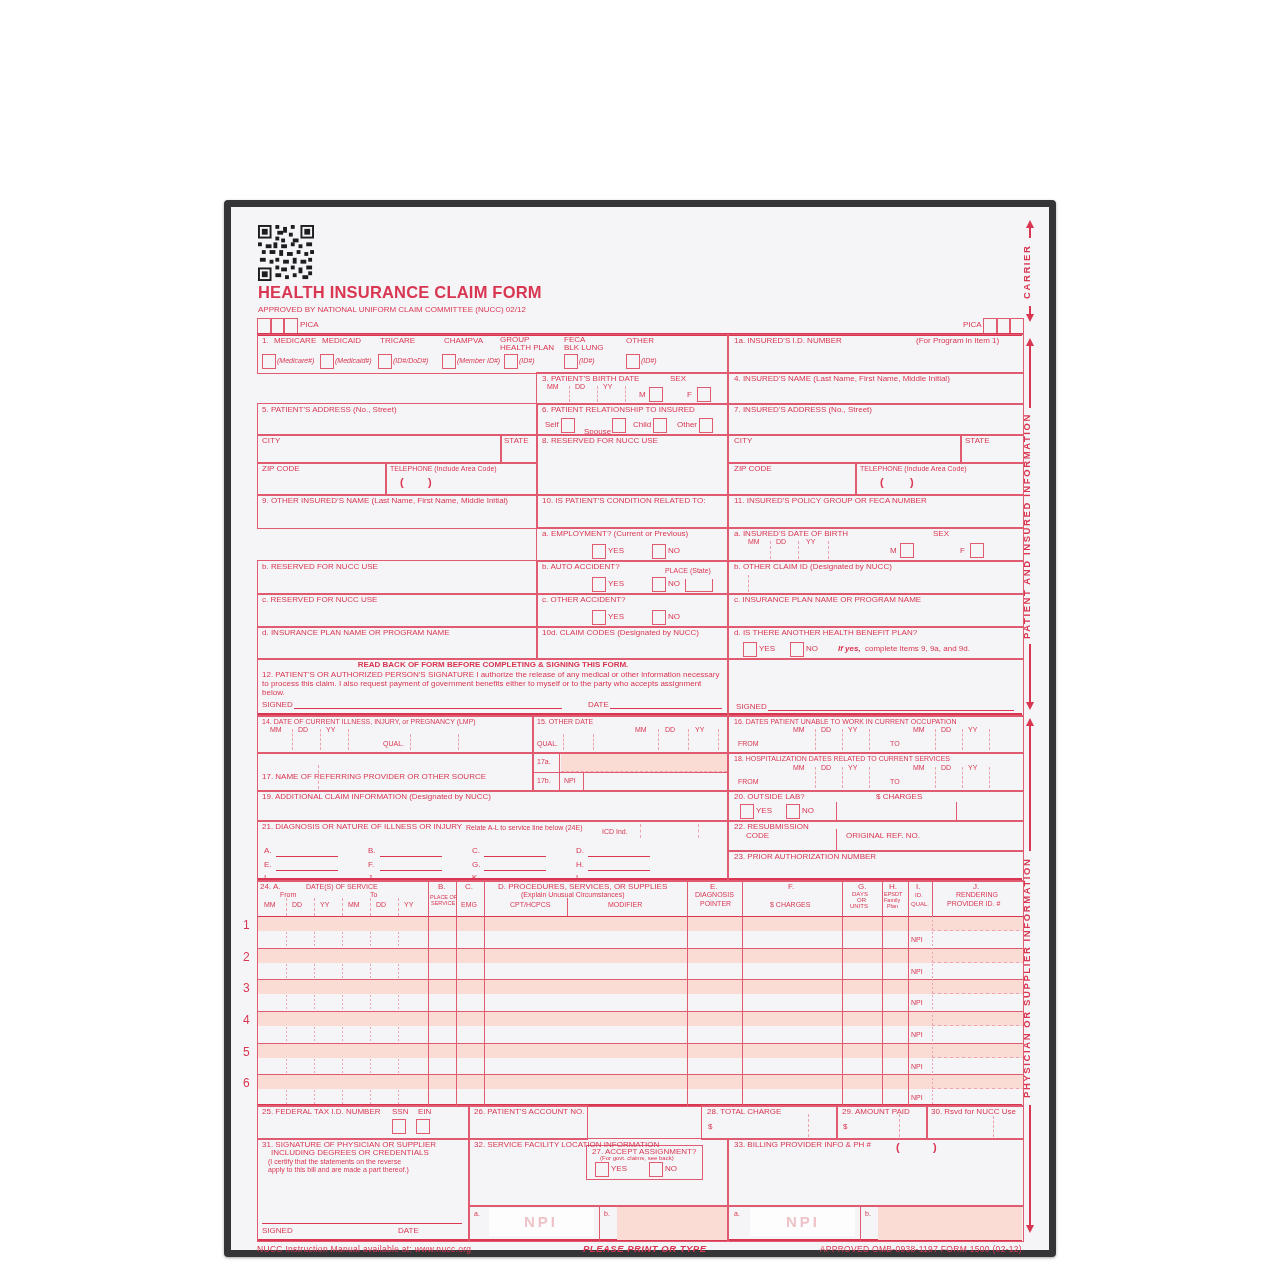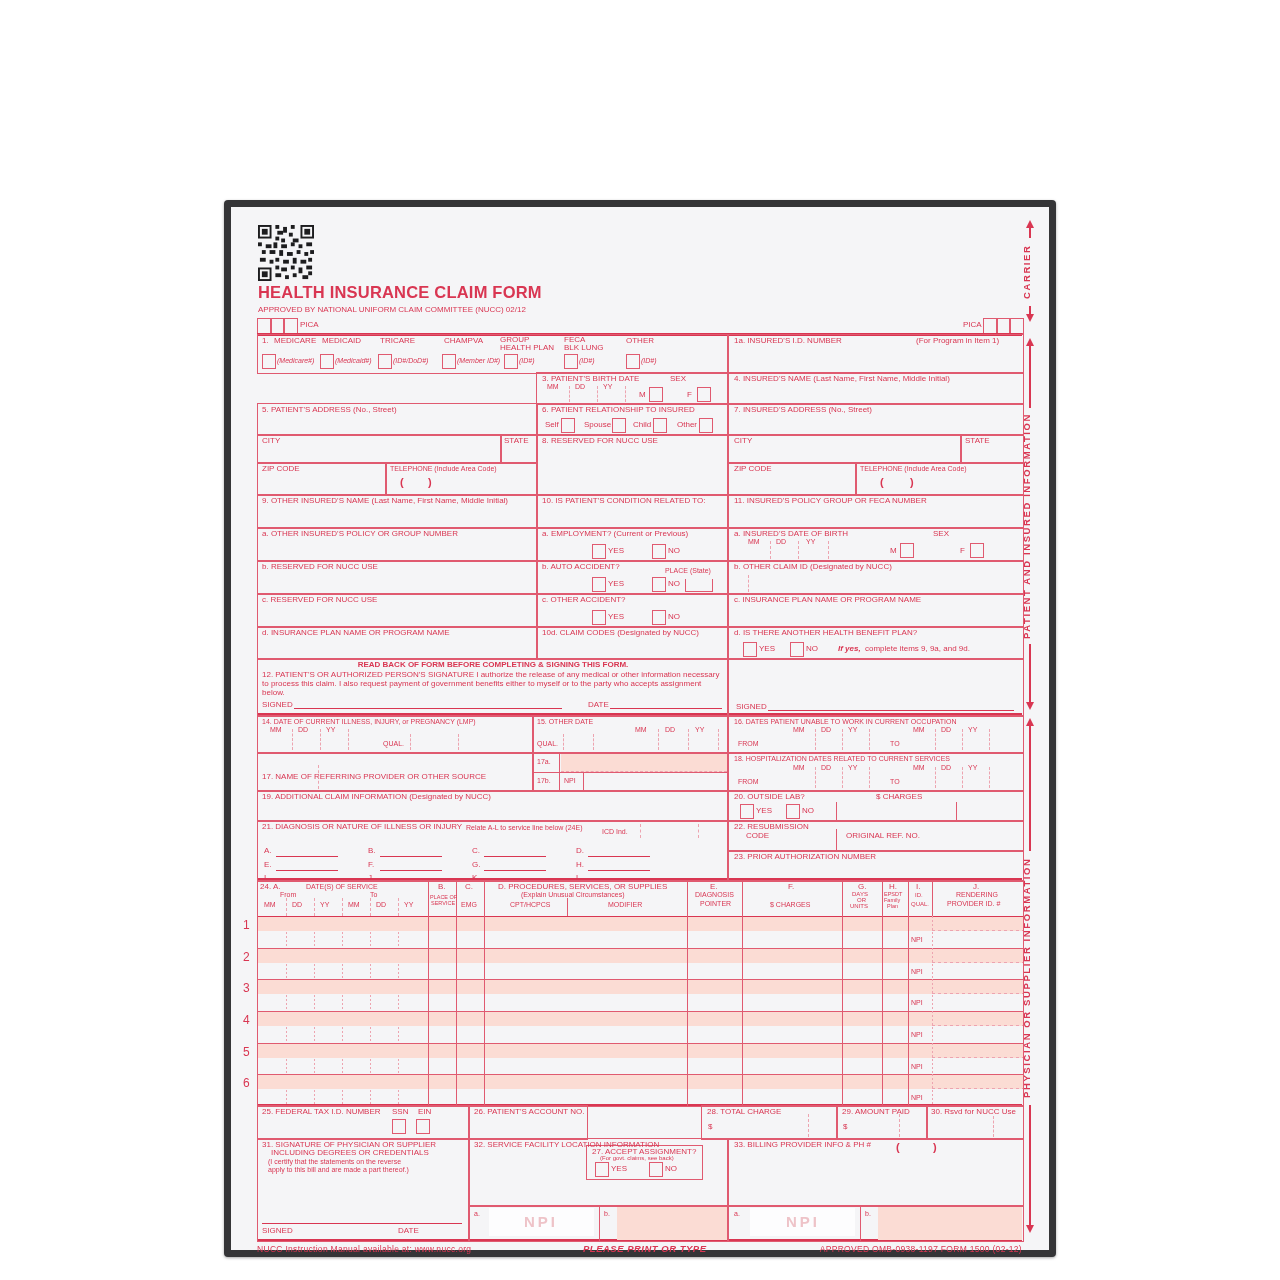--- a/index.html
+++ b/index.html
@@ -176,21 +176,21 @@
     <span class="a" style="left:6px;top:2px">4. INSURED'S NAME (Last Name, First Name, Middle Initial)</span>
   </div>
 
   <div class="bx" style="left:26px;top:196px;width:279px;height:31px">
     <span class="a" style="left:4px;top:2px">5. PATIENT'S ADDRESS (No., Street)</span>
   </div>
   <div class="bx" style="left:305px;top:196px;width:191px;height:31px">
     <span class="a" style="left:5px;top:2px">6. PATIENT RELATIONSHIP TO INSURED</span>
     <span class="a" style="left:8px;top:17px">Self</span>
     <span class="cb" style="left:24px;top:14px"></span>
-    <span class="a" style="left:47px;top:17px">Spouse</span>
+    <span class="a" style="left:47px;top:24px">Spouse</span>
     <span class="cb" style="left:75px;top:14px"></span>
     <span class="a" style="left:96px;top:17px">Child</span>
     <span class="cb" style="left:116px;top:14px"></span>
     <span class="a" style="left:140px;top:17px">Other</span>
     <span class="cb" style="left:162px;top:14px"></span>
   </div>
   <div class="bx" style="left:496px;top:196px;width:295px;height:31px">
     <span class="a" style="left:6px;top:2px">7. INSURED'S ADDRESS (No., Street)</span>
   </div>
 
@@ -229,23 +229,20 @@
   <div class="bx" style="left:26px;top:287px;width:279px;height:33px">
     <span class="a" style="left:4px;top:2px">9. OTHER INSURED'S NAME (Last Name, First Name, Middle Initial)</span>
   </div>
   <div class="bx" style="left:305px;top:287px;width:191px;height:33px">
     <span class="a" style="left:5px;top:2px">10. IS PATIENT'S CONDITION RELATED TO:</span>
   </div>
   <div class="bx" style="left:496px;top:287px;width:295px;height:33px">
     <span class="a" style="left:6px;top:2px">11. INSURED'S POLICY GROUP OR FECA NUMBER</span>
   </div>
 
-  <div class="bx" style="left:26px;top:320px;width:279px;height:33px">
-    <span class="a" style="left:4px;top:2px">a. OTHER INSURED'S POLICY OR GROUP NUMBER</span>
-  </div>
   <div class="bx" style="left:305px;top:320px;width:191px;height:33px">
     <span class="a" style="left:5px;top:2px">a. EMPLOYMENT? (Current or Previous)</span>
     <span class="cb" style="left:55px;top:16px"></span>
     <span class="a" style="left:71px;top:19px">YES</span>
     <span class="cb" style="left:115px;top:16px"></span>
     <span class="a" style="left:131px;top:19px">NO</span>
   </div>
   <div class="bx" style="left:496px;top:320px;width:295px;height:33px">
     <span class="a" style="left:6px;top:2px">a. INSURED'S DATE OF BIRTH</span>
     <span class="a s7" style="left:20px;top:10px">MM</span>

